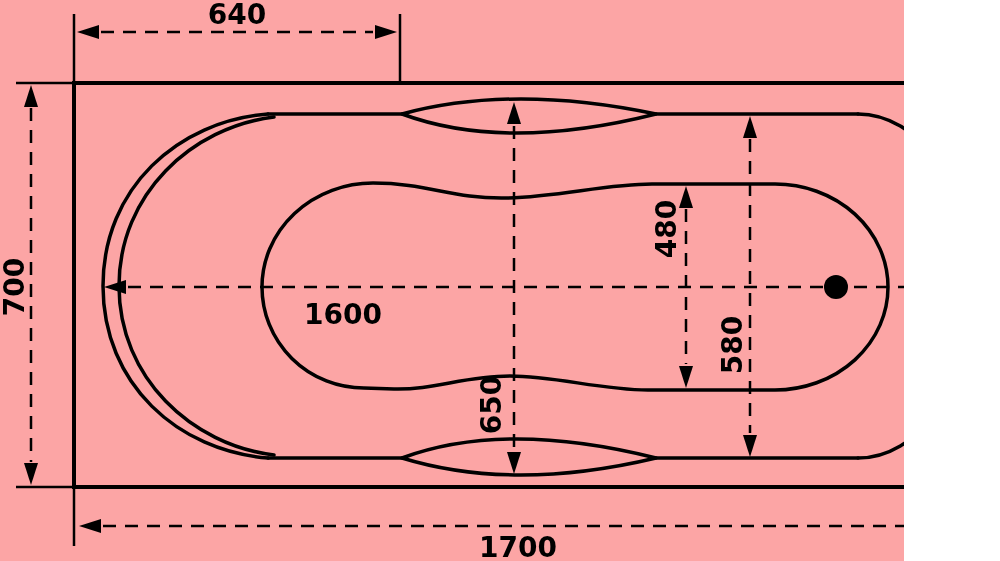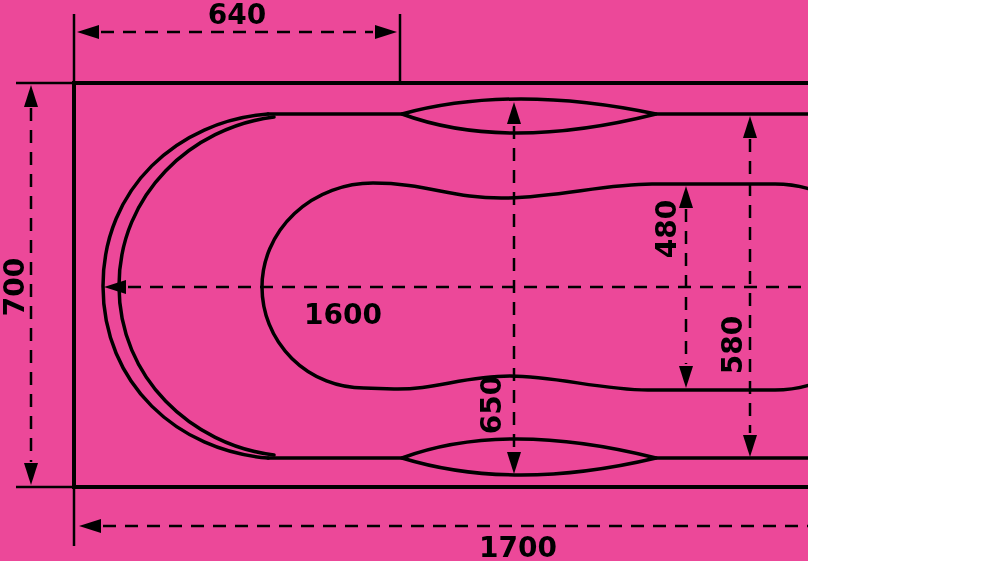--- a/index.html
+++ b/index.html
@@ -1,16 +1,16 @@
 <!DOCTYPE html>
 <html><head>
 <meta charset="utf-8">
 <style>
   html,body{margin:0;padding:0;background:#ffffff;}
-  .stage{position:relative;width:808px;height:561px;background:#ec4899;overflow:hidden;
+  .stage{position:relative;width:904px;height:561px;background:#fca5a5;overflow:hidden;
          font-family:"DejaVu Sans","Liberation Sans",sans-serif;}
   svg{display:block;}
   .outline{fill:none;stroke:#000000;stroke-width:3.5;stroke-linecap:round;stroke-linejoin:round;}
   .frame{fill:none;stroke:#000000;stroke-width:4;}
   .ext{fill:none;stroke:#000000;stroke-width:2.5;}
   .dim{fill:none;stroke:#000000;stroke-width:2.5;stroke-dasharray:13 9;}
   .arrow{fill:#000000;stroke:none;}
   .lbl{font-family:"DejaVu Sans","Liberation Sans",sans-serif;
        font-weight:bold;font-size:28px;fill:#000000;}
 </style>

